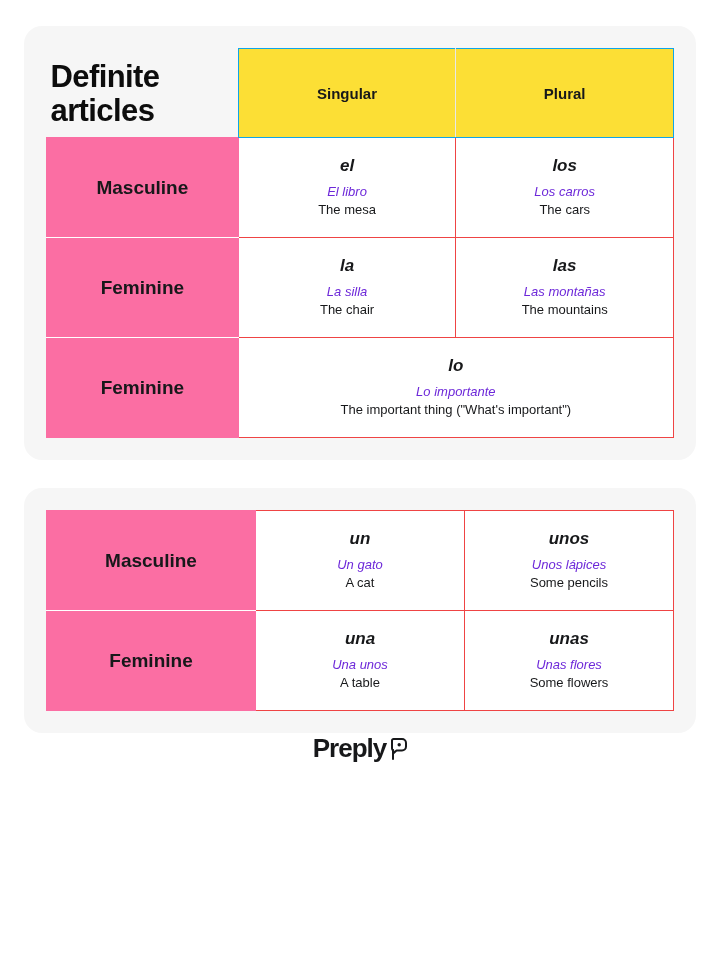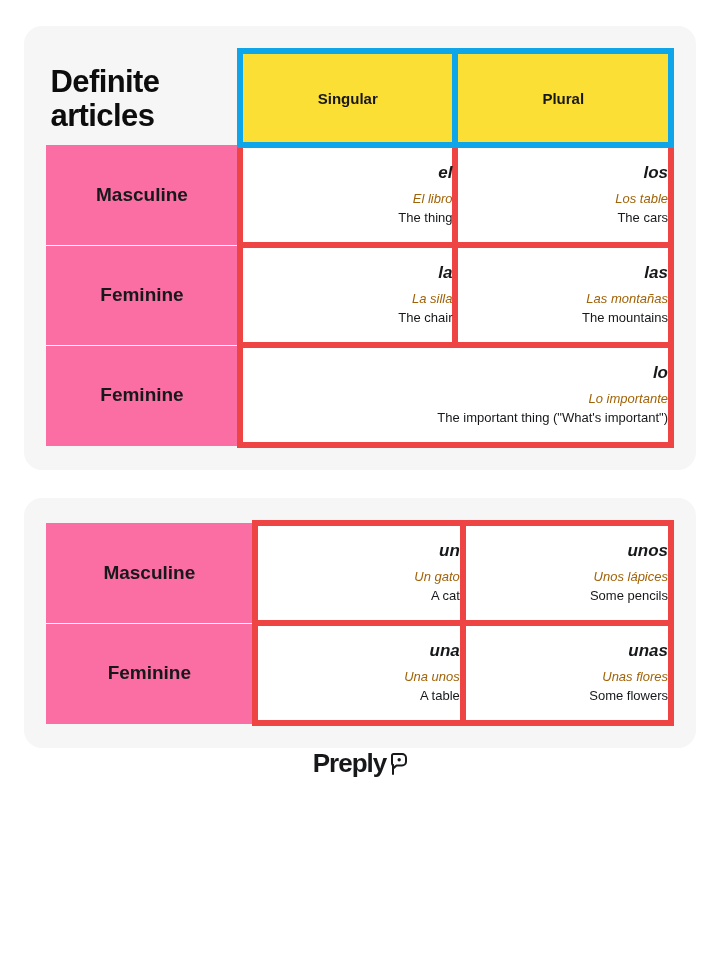--- a/index.html
+++ b/index.html
@@ -59,55 +59,55 @@
   }
 
   
   .hdr {
     background: #fcdf35;
     text-align: center;
     font-size: 15px;
     font-weight: bold;
     color: #17181a;
     height: 88px;
-    border: 6px solid #0ea5e9;
+    border: 1px solid #0ea5e9;
   }
   .hdr.first { border-right: 1px solid #e8e8e8; }
 
   
   .rowlbl {
     background: #fa6fa2;
     background: #fb6ea3;
     text-align: center;
     font-size: 19px;
     font-weight: bold;
     color: #17181a;
     border: 1px solid #fb6ea3;
     border-bottom: 1px solid #ffffff;
   }
   .rowlbl.last { border-bottom: 1px solid #fb6ea3; }
 
   
   .cell {
     background: #ffffff;
-    border: 6px solid #ef4444;
-    text-align: right;
+    border: 1px solid #ef4444;
+    text-align: center;
     padding: 14px 8px;
   }
   .cell .art {
     font-size: 17px;
     font-style: italic;
     font-weight: bold;
     color: #17181a;
     line-height: 1.3;
   }
   .cell .ex {
     font-size: 13px;
     font-style: italic;
-    color: #a16207;
+    color: #6d28d9;
     line-height: 1.5;
     margin-top: 5px;
   }
   .cell .tr {
     font-size: 13px;
     color: #17181a;
     line-height: 1.45;
   }
 
   .row-h { height: 100px; }
@@ -153,25 +153,25 @@
         </td>
         <td class="hdr first">Singular</td>
         <td class="hdr">Plural</td>
       </tr>
 
       <tr class="row-h">
         <td class="rowlbl">Masculine</td>
         <td class="cell">
           <div class="art">el</div>
           <div class="ex">El libro</div>
-          <div class="tr">The thing</div>
+          <div class="tr">The mesa</div>
         </td>
         <td class="cell">
           <div class="art">los</div>
-          <div class="ex">Los table</div>
+          <div class="ex">Los carros</div>
           <div class="tr">The cars</div>
         </td>
       </tr>
 
       <tr class="row-h">
         <td class="rowlbl">Feminine</td>
         <td class="cell">
           <div class="art">la</div>
           <div class="ex">La silla</div>
           <div class="tr">The chair</div>

